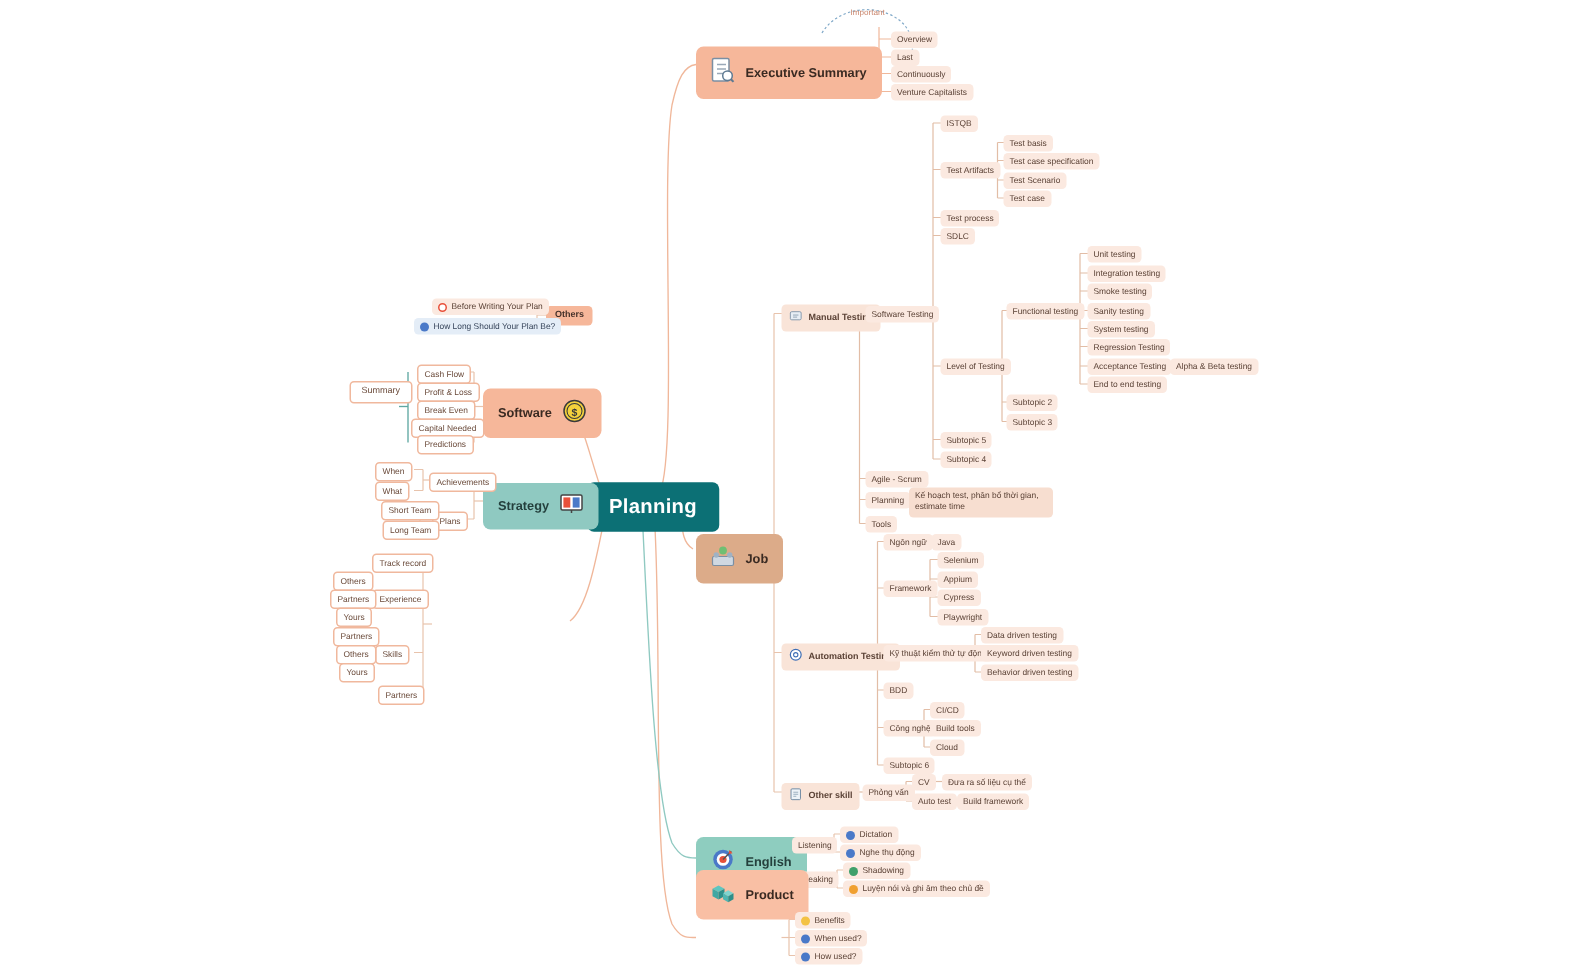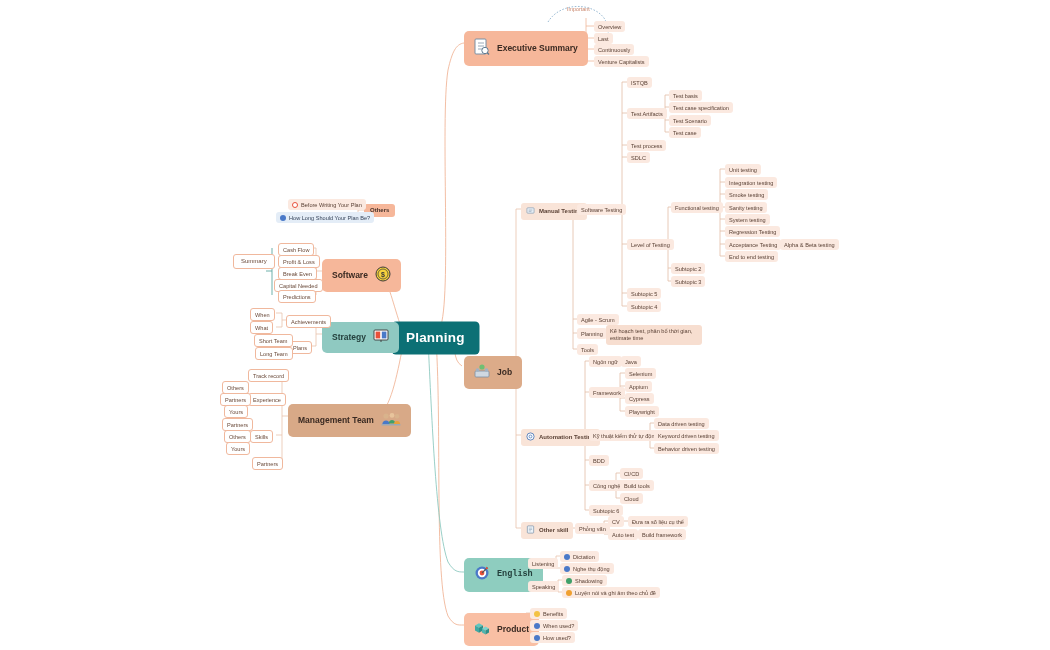--- a/index.html
+++ b/index.html
@@ -486,21 +486,21 @@
   <div class="node n-sub" style="left:628px; top:516px;">
       <span>Đưa ra số liệu cụ thể</span>
     </div>
   <div class="node n-sub" style="left:608px; top:529px;">
       <span>Auto test</span>
     </div>
   <div class="node n-sub" style="left:638px; top:529px;">
       <span>Build framework</span>
     </div>
 
-  <div class="node n-topic teal2" style="left:464px; top:558px;font-family:Liberation Mono, monospace;">
+  <div class="node n-topic teal2" style="left:464px; top:558px;">
     <span class="ico">
       <svg width="16" height="16" viewBox="0 0 16 16">
         <circle cx="8" cy="8" r="6.5" fill="#4a79c8"></circle>
         <circle cx="8" cy="8" r="4.2" fill="#fff"></circle>
         <circle cx="8" cy="8" r="2.4" fill="#e8503a"></circle>
         <path d="M8 8L13.5 2.5" stroke="#555" stroke-width="1.1"></path>
         <path d="M12.2 1.6l2.2 2.2-2.6.5z" fill="#e8503a"></path>
       </svg>
     </span>
     <span class="tlabel">English</span>
@@ -521,21 +521,21 @@
     </div>
   <div class="node n-sub" style="left:562px; top:575px;">
       <span class="dot green"></span>
       <span>Shadowing</span>
     </div>
   <div class="node n-sub" style="left:562px; top:587px;">
       <span class="dot orange"></span>
       <span>Luyện nói và ghi âm theo chủ đề</span>
     </div>
 
-  <div class="node n-topic salmon2" style="left:464px; top:613px;">
+  <div class="node n-topic salmon2" style="left:464px; top:580px;">
     <span class="ico">
       <svg width="16" height="16" viewBox="0 0 16 16">
         <path d="M1 5.5l4-2.2 4 2.2-4 2.2z" fill="#5ec6c0"></path>
         <path d="M1 5.5v5l4 2.2v-5z" fill="#3fa8a3"></path>
         <path d="M9 5.5v5l-4 2.2v-5z" fill="#2e8f8a"></path>
         <path d="M8 8.5l3.5-2 3.5 2-3.5 2z" fill="#7fd4cf"></path>
         <path d="M8 8.5v4l3.5 2v-4z" fill="#4fb6b1"></path>
         <path d="M15 8.5v4l-3.5 2v-4z" fill="#2e8f8a"></path>
       </svg>
     </span>
@@ -618,34 +618,20 @@
   <div class="node n-sub bordered" style="left:250px; top:321px;">
       <span>What</span>
     </div>
   <div class="node n-sub bordered" style="left:254px; top:334px;">
       <span>Short Team</span>
     </div>
   <div class="node n-sub bordered" style="left:255px; top:347px;">
       <span>Long Team</span>
     </div>
 
-  <div class="node n-topic tan2" style="left:288px; top:404px;">
-    <span class="tlabel">Management Team</span>
-    <span class="ico">
-      <svg width="20" height="16" viewBox="0 0 20 16">
-        <circle cx="5" cy="5" r="2.6" fill="#d9b38c"></circle>
-        <path d="M1.4 13c0-2.2 1.6-3.6 3.6-3.6S8.6 10.8 8.6 13z" fill="#4a79c8"></path>
-        <circle cx="11" cy="4.4" r="2.4" fill="#e8c49c"></circle>
-        <path d="M7.7 12.4c0-2 1.5-3.3 3.3-3.3s3.3 1.3 3.3 3.3z" fill="#3fa06a"></path>
-        <circle cx="16" cy="5.2" r="2.3" fill="#d9b38c"></circle>
-        <path d="M12.9 13c0-1.9 1.4-3.1 3.1-3.1s3.1 1.2 3.1 3.1z" fill="#e8a13a"></path>
-        <rect x="0.5" y="13" width="19" height="1.6" rx=".6" fill="#9aa9b8"></rect>
-      </svg>
-    </span>
-  </div>
   <div class="node n-sub bordered" style="left:248px; top:369px;">
       <span>Track record</span>
     </div>
   <div class="node n-sub bordered" style="left:248px; top:393px;">
       <span>Experience</span>
     </div>
   <div class="node n-sub bordered" style="left:250px; top:430px;">
       <span>Skills</span>
     </div>
   <div class="node n-sub bordered" style="left:252px; top:457px;">

